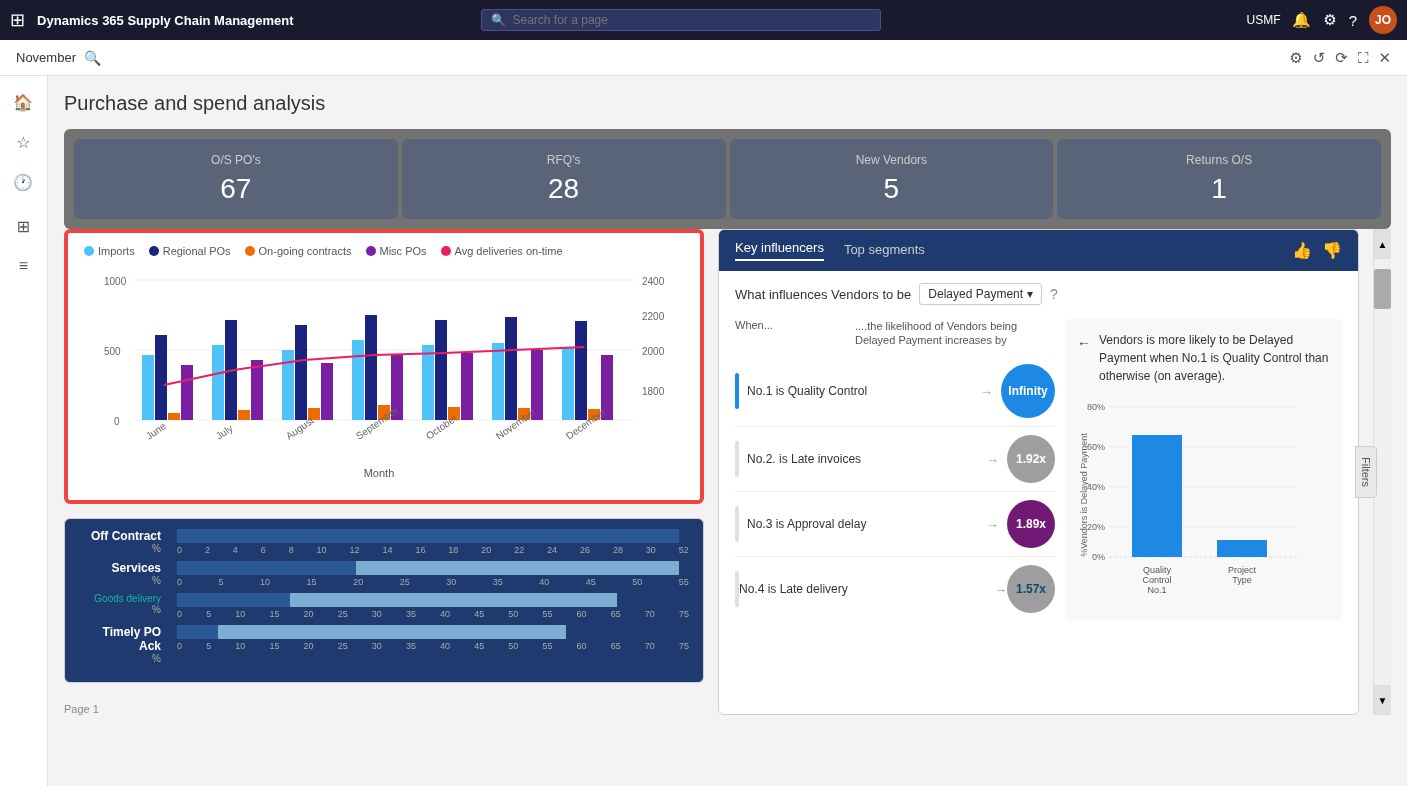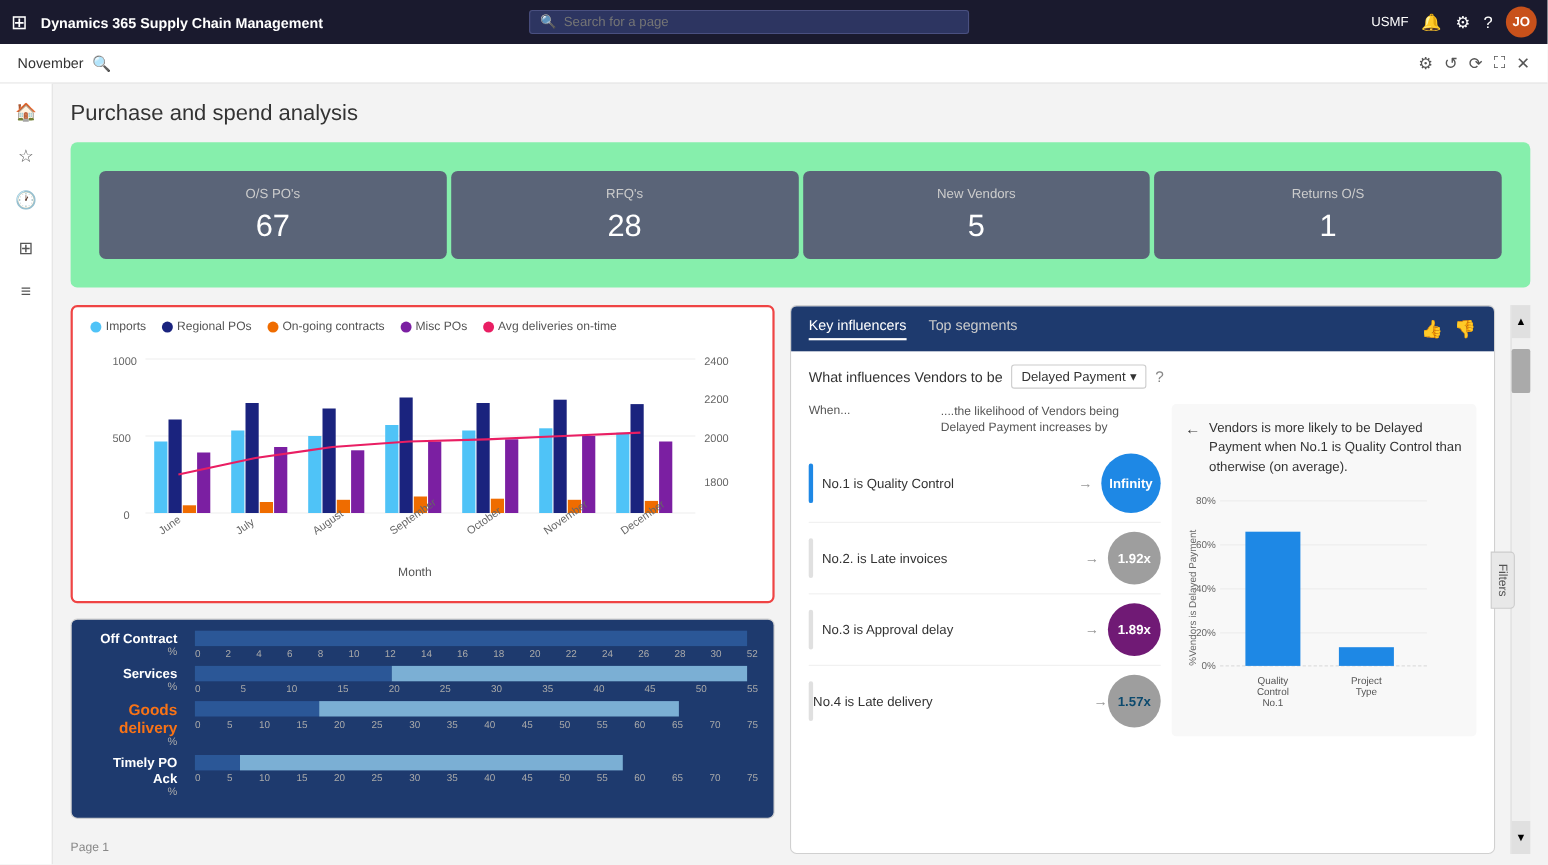--- a/index.html
+++ b/index.html
@@ -21,43 +21,43 @@
     
     .layout { display: flex; height: calc(786px - 76px); }
     .side-nav { width: 48px; background: #fff; border-right: 1px solid #e0e0e0; display: flex; flex-direction: column; align-items: center; padding-top: 8px; gap: 4px; }
     .nav-icon { width: 36px; height: 36px; display: flex; align-items: center; justify-content: center; color: #555; border-radius: 4px; cursor: pointer; font-size: 16px; }
 
     
     .main-content { flex: 1; overflow-y: auto; background: #f3f3f3; padding: 16px; }
     .page-title { font-size: 20px; font-weight: 300; color: #333; margin-bottom: 14px; }
 
     
-    .kpi-row { display: flex; gap: 4px; background: #86efac; padding: 26px; border-radius: 6px; margin-bottom: 16px; }
+    .kpi-row { display: flex; gap: 4px; background: #737373; padding: 10px; border-radius: 6px; margin-bottom: 0; }
     .kpi-tile { flex: 1; background: #5a6478; border-radius: 6px; padding: 14px 16px; text-align: center; color: #fff; }
     .kpi-tile .kpi-label { font-size: 12px; color: #ccc; margin-bottom: 6px; }
     .kpi-tile .kpi-value { font-size: 28px; font-weight: 300; }
 
     
     .charts-row { display: flex; gap: 14px; }
     .left-panel { flex: 0 0 640px; display: flex; flex-direction: column; gap: 14px; }
     .right-panel { flex: 1; background: #fff; border-radius: 6px; border: 1px solid #d0d0d0; padding: 0; overflow: hidden; }
 
     
-    .chart-card { background: #fff; border-radius: 6px; border: 2px solid #ef4444; padding: 12px 16px; }
+    .chart-card { background: #fff; border-radius: 6px; border: 4px solid #ef4444; padding: 12px 16px; }
     .chart-legend { display: flex; gap: 14px; flex-wrap: wrap; margin-bottom: 8px; }
     .legend-item { display: flex; align-items: center; gap: 4px; font-size: 11px; color: #555; }
     .legend-dot { width: 10px; height: 10px; border-radius: 50%; }
 
     
     .bar-chart-card { background: #fff; border-radius: 6px; border: 1px solid #d0d0d0; padding: 10px 12px; }
     .bar-row { display: flex; align-items: flex-start; gap: 8px; margin-bottom: 8px; }
 
     
     .ki-header { background: #1e3a6e; padding: 10px 16px; }
-    .ki-tabs { display: flex; gap: 20px; }
+    .ki-tabs { display: flex; gap: 20px; align-items: flex-end; }
     .ki-tab { color: #ccc; font-size: 13px; cursor: pointer; padding-bottom: 4px; }
     .ki-tab.active { color: #fff; border-bottom: 2px solid #fff; }
     .ki-tab-icons { margin-left: auto; display: flex; gap: 10px; color: #ccc; font-size: 16px; }
 
     .ki-body { padding: 12px 16px; }
     .ki-question { display: flex; align-items: center; gap: 8px; margin-bottom: 14px; font-size: 13px; color: #333; }
     .ki-dropdown { border: 1px solid #ccc; border-radius: 3px; padding: 3px 8px; font-size: 12px; display: flex; align-items: center; gap: 4px; cursor: pointer; background: #fff; }
 
     .ki-content { display: flex; gap: 10px; }
     .ki-list { flex: 0 0 320px; }
@@ -284,21 +284,21 @@
                   <span>40</span>
                   <span>45</span>
                   <span>50</span>
                   <span>55</span>
               </div>
             </div>
           </div>
 
           <div class="bar-row" style="margin-bottom:2px;margin-top:6px;">
             <div style="width:90px;text-align:right;padding-right:8px;">
-              <div style="font-size:14px;font-weight:700;color:#f97316;">Goods delivery</div>
+              <div style="font-size:10px;font-weight:400;color:#14b8a6;">Goods delivery</div>
               <div style="font-size:10px;color:#aaa;">%</div>
             </div>
             <div style="flex:1;position:relative;">
               <div style="height:14px;position:relative;width:100%;">
                 <div style="position:absolute;left:0;top:0;height:100%;width:22%;background:#2b5797;"></div>
                 <div style="position:absolute;left:22%;top:0;height:100%;width:64%;background:#7bafd4;"></div>
               </div>
               <div style="display:flex;font-size:9px;color:#aaa;margin-top:2px;justify-content:space-between;">
                 <span>0</span>
                   <span>5</span>

